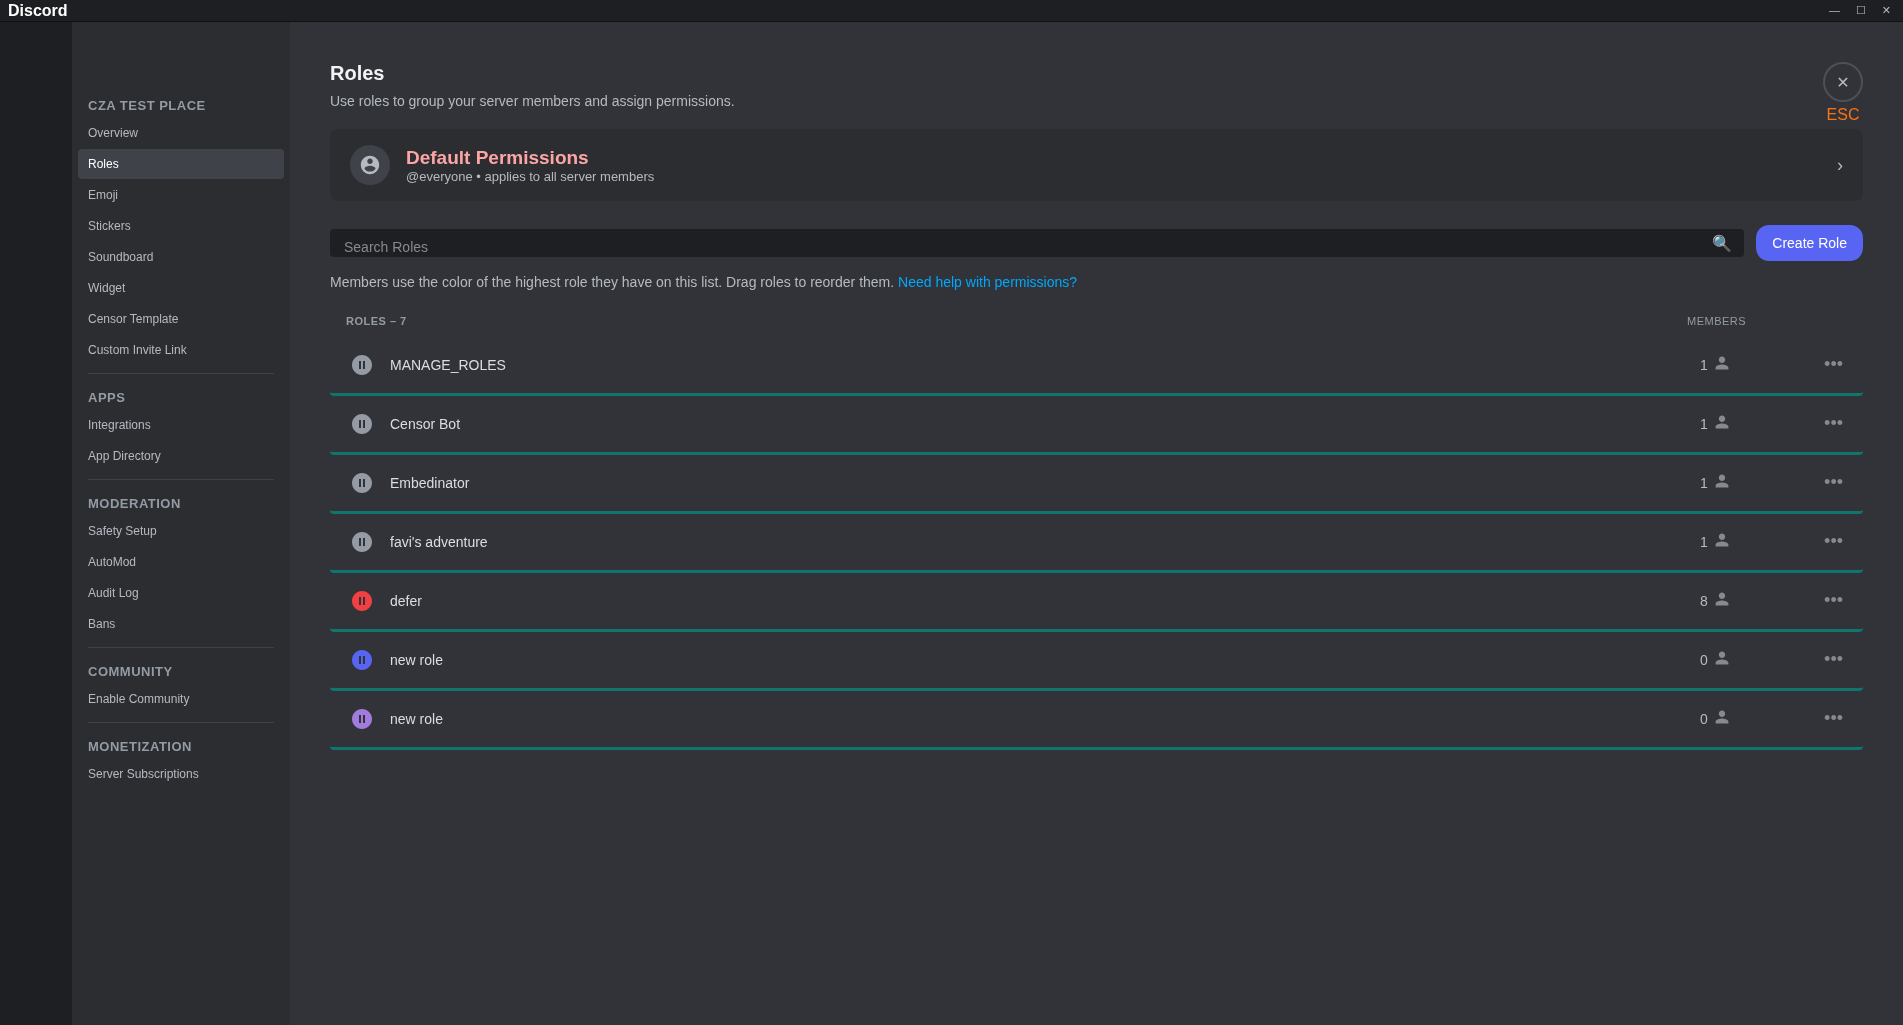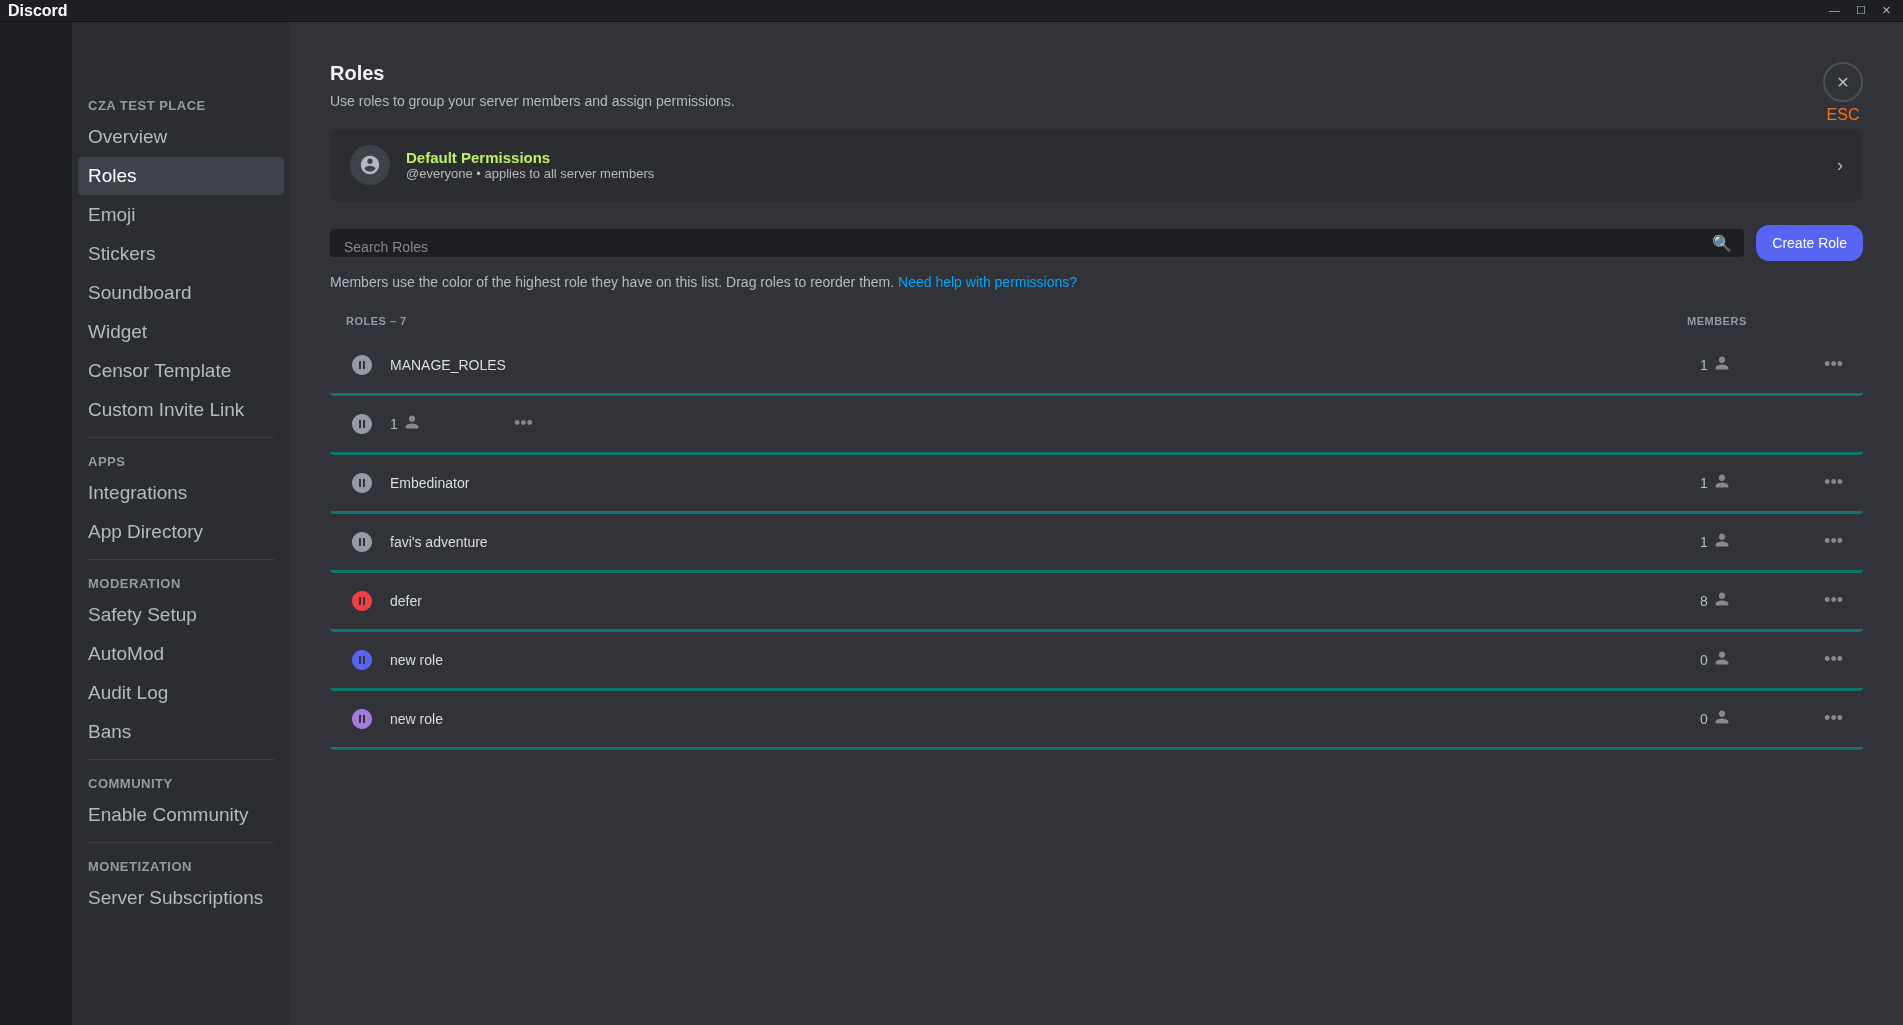--- a/index.html
+++ b/index.html
@@ -74,21 +74,21 @@
       padding: 8px 10px 4px 10px;
       margin-top: 8px;
     }
 
     .sidebar-item {
       display: block;
       padding: 8px 10px;
       border-radius: 4px;
       color: #b5bac1;
       cursor: pointer;
-      font-size: 19px;
+      font-size: 12px;
       font-weight: 500;
       margin: 1px 0;
       white-space: nowrap;
       overflow: hidden;
       text-overflow: ellipsis;
     }
     .sidebar-item.active {
       background: #404249;
       color: #fff;
     }
@@ -141,23 +141,23 @@
       justify-content: center;
       margin-right: 16px;
       flex-shrink: 0;
       color: #b5bac1;
       font-size: 18px;
     }
     .dp-info {
       flex: 1;
     }
     .dp-title {
-      color: #bef264;
+      color: #fca5a5;
       font-weight: 600;
-      font-size: 15px;
+      font-size: 19px;
     }
     .dp-subtitle {
       color: #b5bac1;
       font-size: 13px;
     }
     .dp-chevron {
       color: #b5bac1;
       font-size: 18px;
     }
 
@@ -229,21 +229,21 @@
       color: #949ba4;
       font-size: 11px;
       font-weight: 700;
       text-transform: uppercase;
       letter-spacing: 0.5px;
       flex: 1;
     }
     .members-label {
       color: #949ba4;
       font-size: 11px;
-      font-weight: 700;
+      font-weight: 400;
       text-transform: uppercase;
       letter-spacing: 0.5px;
       width: 120px;
       text-align: left;
     }
 
     
     .role-row {
       display: flex;
       align-items: center;
@@ -427,20 +427,21 @@
       </span>
     </div>
     <span class="role-actions">•••</span>
   </div>
         <div class="role-row">
     <div class="role-icon" style="color:#949ba4;">
       <svg width="24" height="24" viewBox="0 0 24 24" fill="currentColor">
         <path d="M12 2C6.48 2 2 6.48 2 12s4.48 10 10 10 10-4.48 10-10S17.52 2 12 2zm-1 14H9V8h2v8zm4 0h-2V8h2v8z"></path>
       </svg>
     </div>
+    <span class="role-name">Censor Bot</span>
     <div class="role-members">
       <span>1</span>
       <span class="role-members-icon">
         <svg width="16" height="16" viewBox="0 0 24 24" fill="currentColor" style="color:#87898c;">
           <path d="M12 12c2.7 0 4.8-2.1 4.8-4.8S14.7 2.4 12 2.4 7.2 4.5 7.2 7.2 9.3 12 12 12zm0 2.4c-3.2 0-9.6 1.6-9.6 4.8v2.4h19.2v-2.4c0-3.2-6.4-4.8-9.6-4.8z"></path>
         </svg>
       </span>
     </div>
     <span class="role-actions">•••</span>
   </div>

